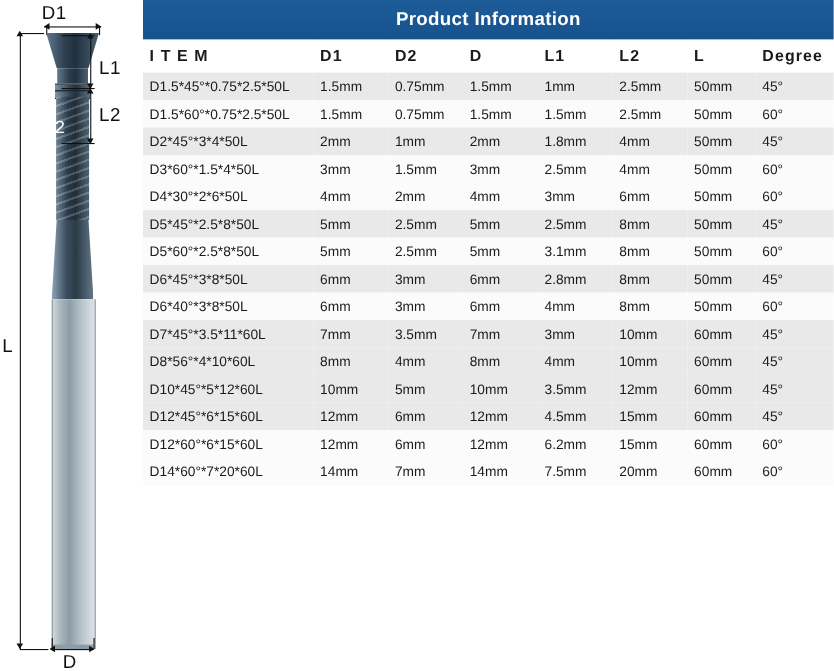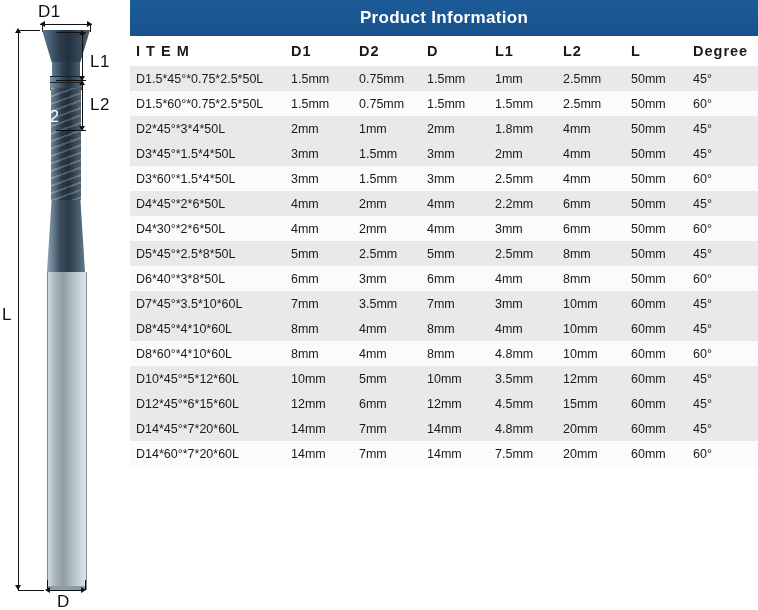--- a/index.html
+++ b/index.html
@@ -303,49 +303,29 @@
         <tr class="odd">
           <td>D2*45°*3*4*50L</td>
           <td>2mm</td>
           <td>1mm</td>
           <td>2mm</td>
           <td>1.8mm</td>
           <td>4mm</td>
           <td>50mm</td>
           <td>45°</td>
         </tr>
-        <tr class="odd">
-          <td>D3*45°*1.5*4*50L</td>
-          <td>3mm</td>
-          <td>1.5mm</td>
-          <td>3mm</td>
-          <td>2mm</td>
-          <td>4mm</td>
-          <td>50mm</td>
-          <td>45°</td>
-        </tr>
         <tr class="even">
           <td>D3*60°*1.5*4*50L</td>
           <td>3mm</td>
           <td>1.5mm</td>
           <td>3mm</td>
           <td>2.5mm</td>
           <td>4mm</td>
           <td>50mm</td>
           <td>60°</td>
-        </tr>
-        <tr class="odd">
-          <td>D4*45°*2*6*50L</td>
-          <td>4mm</td>
-          <td>2mm</td>
-          <td>4mm</td>
-          <td>2.2mm</td>
-          <td>6mm</td>
-          <td>50mm</td>
-          <td>45°</td>
         </tr>
         <tr class="even">
           <td>D4*30°*2*6*50L</td>
           <td>4mm</td>
           <td>2mm</td>
           <td>4mm</td>
           <td>3mm</td>
           <td>6mm</td>
           <td>50mm</td>
           <td>60°</td>
@@ -354,58 +334,68 @@
           <td>D5*45°*2.5*8*50L</td>
           <td>5mm</td>
           <td>2.5mm</td>
           <td>5mm</td>
           <td>2.5mm</td>
           <td>8mm</td>
           <td>50mm</td>
           <td>45°</td>
         </tr>
         <tr class="even">
+          <td>D5*60°*2.5*8*50L</td>
+          <td>5mm</td>
+          <td>2.5mm</td>
+          <td>5mm</td>
+          <td>3.1mm</td>
+          <td>8mm</td>
+          <td>50mm</td>
+          <td>60°</td>
+        </tr>
+        <tr class="odd">
+          <td>D6*45°*3*8*50L</td>
+          <td>6mm</td>
+          <td>3mm</td>
+          <td>6mm</td>
+          <td>2.8mm</td>
+          <td>8mm</td>
+          <td>50mm</td>
+          <td>45°</td>
+        </tr>
+        <tr class="even">
           <td>D6*40°*3*8*50L</td>
           <td>6mm</td>
           <td>3mm</td>
           <td>6mm</td>
           <td>4mm</td>
           <td>8mm</td>
           <td>50mm</td>
           <td>60°</td>
         </tr>
         <tr class="odd">
-          <td>D7*45°*3.5*10*60L</td>
+          <td>D7*45°*3.5*11*60L</td>
           <td>7mm</td>
           <td>3.5mm</td>
           <td>7mm</td>
           <td>3mm</td>
           <td>10mm</td>
           <td>60mm</td>
           <td>45°</td>
         </tr>
         <tr class="odd">
-          <td>D8*45°*4*10*60L</td>
+          <td>D8*56°*4*10*60L</td>
           <td>8mm</td>
           <td>4mm</td>
           <td>8mm</td>
           <td>4mm</td>
           <td>10mm</td>
           <td>60mm</td>
           <td>45°</td>
-        </tr>
-        <tr class="even">
-          <td>D8*60°*4*10*60L</td>
-          <td>8mm</td>
-          <td>4mm</td>
-          <td>8mm</td>
-          <td>4.8mm</td>
-          <td>10mm</td>
-          <td>60mm</td>
-          <td>60°</td>
         </tr>
         <tr class="odd">
           <td>D10*45°*5*12*60L</td>
           <td>10mm</td>
           <td>5mm</td>
           <td>10mm</td>
           <td>3.5mm</td>
           <td>12mm</td>
           <td>60mm</td>
           <td>45°</td>
@@ -413,29 +403,29 @@
         <tr class="odd">
           <td>D12*45°*6*15*60L</td>
           <td>12mm</td>
           <td>6mm</td>
           <td>12mm</td>
           <td>4.5mm</td>
           <td>15mm</td>
           <td>60mm</td>
           <td>45°</td>
         </tr>
-        <tr class="odd">
-          <td>D14*45°*7*20*60L</td>
-          <td>14mm</td>
-          <td>7mm</td>
-          <td>14mm</td>
-          <td>4.8mm</td>
-          <td>20mm</td>
-          <td>60mm</td>
-          <td>45°</td>
+        <tr class="even">
+          <td>D12*60°*6*15*60L</td>
+          <td>12mm</td>
+          <td>6mm</td>
+          <td>12mm</td>
+          <td>6.2mm</td>
+          <td>15mm</td>
+          <td>60mm</td>
+          <td>60°</td>
         </tr>
         <tr class="even">
           <td>D14*60°*7*20*60L</td>
           <td>14mm</td>
           <td>7mm</td>
           <td>14mm</td>
           <td>7.5mm</td>
           <td>20mm</td>
           <td>60mm</td>
           <td>60°</td>

